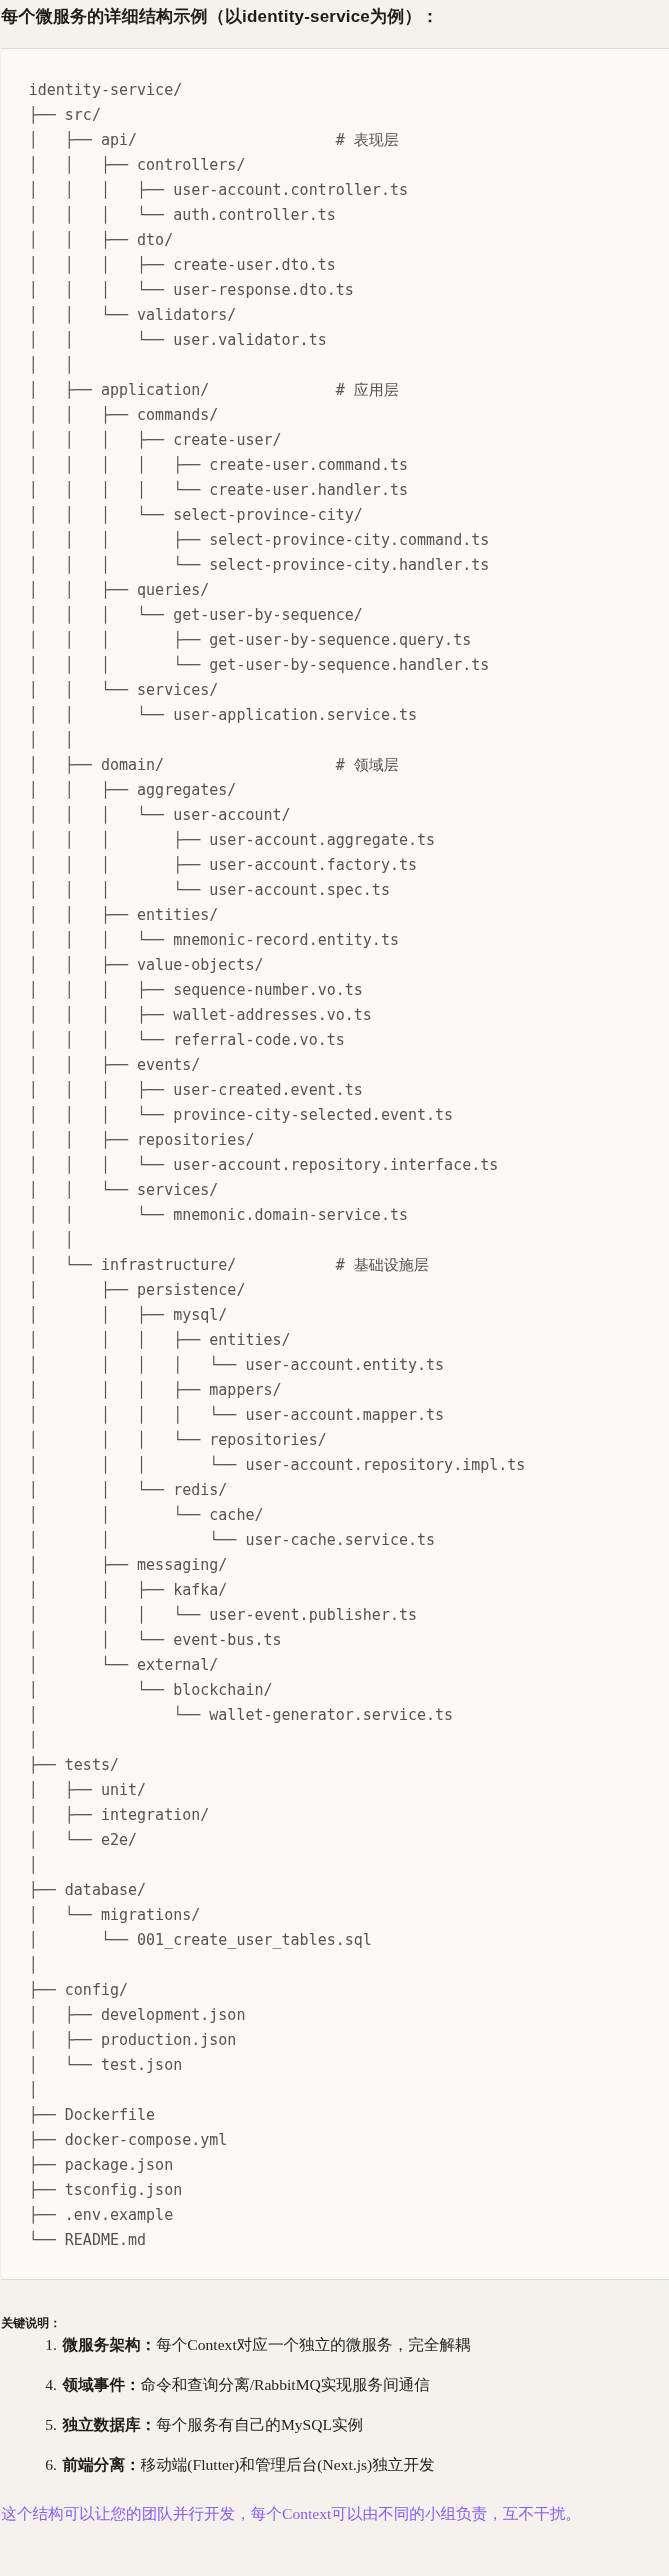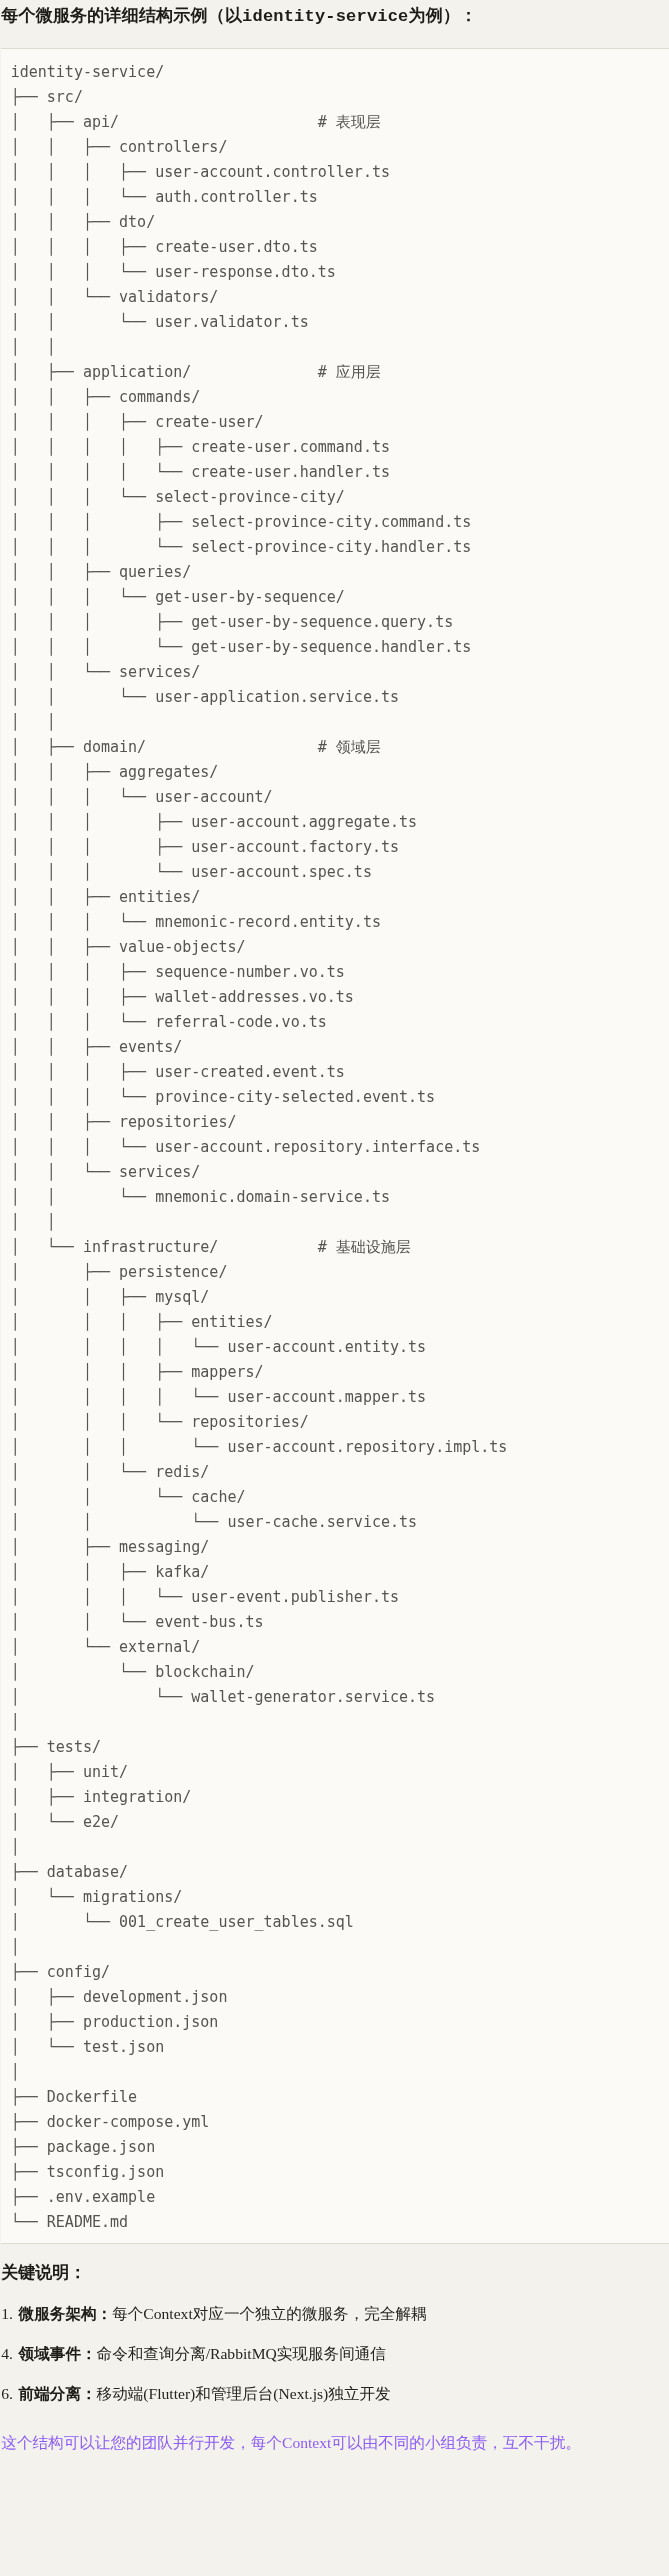--- a/index.html
+++ b/index.html
@@ -9,54 +9,54 @@
     overflow: hidden;
     background: #F4F2EC;
     color: #26241F;
     font-family: "Liberation Serif", serif;
   }
   .page { padding-left: 1.3px; }
 
   .doc-title {
     margin: 0;
     padding: 6.3px 0 0 0;
-    font-family: Liberation Mono, monospace;
+    font-family: Liberation Sans, sans-serif;
     font-weight: bold;
     font-size: 17px;
     line-height: 22.5px;
     color: #1E1C18;
     letter-spacing: 0.2px;
   }
 
   .code-block {
     margin-top: 19.4px;
     background: #FBFAF7;
     border-top: 0.6px solid #DCDAD2;
     border-bottom: 0.6px solid #DCDAD2;
   }
   .code-block pre {
-    margin: 0;
+    margin: 18px;
     padding: 11.3px 0 7.5px 9.4px;
     font-family: "DejaVu Sans Mono", monospace;
     font-size: 15px;
     line-height: 25px;
     color: #56544F;
     white-space: pre;
   }
 
   .notes-heading {
-    margin: 18px 0 0 0;
+    margin: 33px 0 0 0;
     font-family: "Liberation Serif", serif;
     font-weight: bold;
-    font-size: 17px;
+    font-size: 12px;
     line-height: 21px;
     color: #1E1C18;
   }
 
-  .notes-list { margin: 21px 0 0 0; }
+  .notes-list { margin: 1px 0 0 0; padding-left: 44px; }
   .note-row {
     font-size: 15.6px;
     line-height: 20.6px;
     margin-bottom: 19.4px;
     color: #26241F;
   }
   .note-num {
     font-family: "Liberation Serif", serif;
     display: inline-block;
     margin-right: 5.6px;
@@ -176,20 +176,23 @@
     <div class="note-row">
       <span class="note-num">1.</span><span class="note-term">微服务架构</span><span class="note-sep">：</span><span class="note-desc">每个Context对应一个独立的微服务，完全解耦</span>
     </div>
 
 
 
     <div class="note-row">
       <span class="note-num">4.</span><span class="note-term">领域事件</span><span class="note-sep">：</span><span class="note-desc">命令和查询分离/RabbitMQ实现服务间通信</span>
     </div>
 
+    <div class="note-row">
+      <span class="note-num">5.</span><span class="note-term">独立数据库</span><span class="note-sep">：</span><span class="note-desc">每个服务有自己的MySQL实例</span>
+    </div>
 
     <div class="note-row">
       <span class="note-num">6.</span><span class="note-term">前端分离</span><span class="note-sep">：</span><span class="note-desc">移动端(Flutter)和管理后台(Next.js)独立开发</span>
     </div>
 
   </div>
 
   <p class="closing-paragraph">这个结构可以让您的团队并行开发，每个Context可以由不同的小组负责，互不干扰。</p>
 
 </div>

